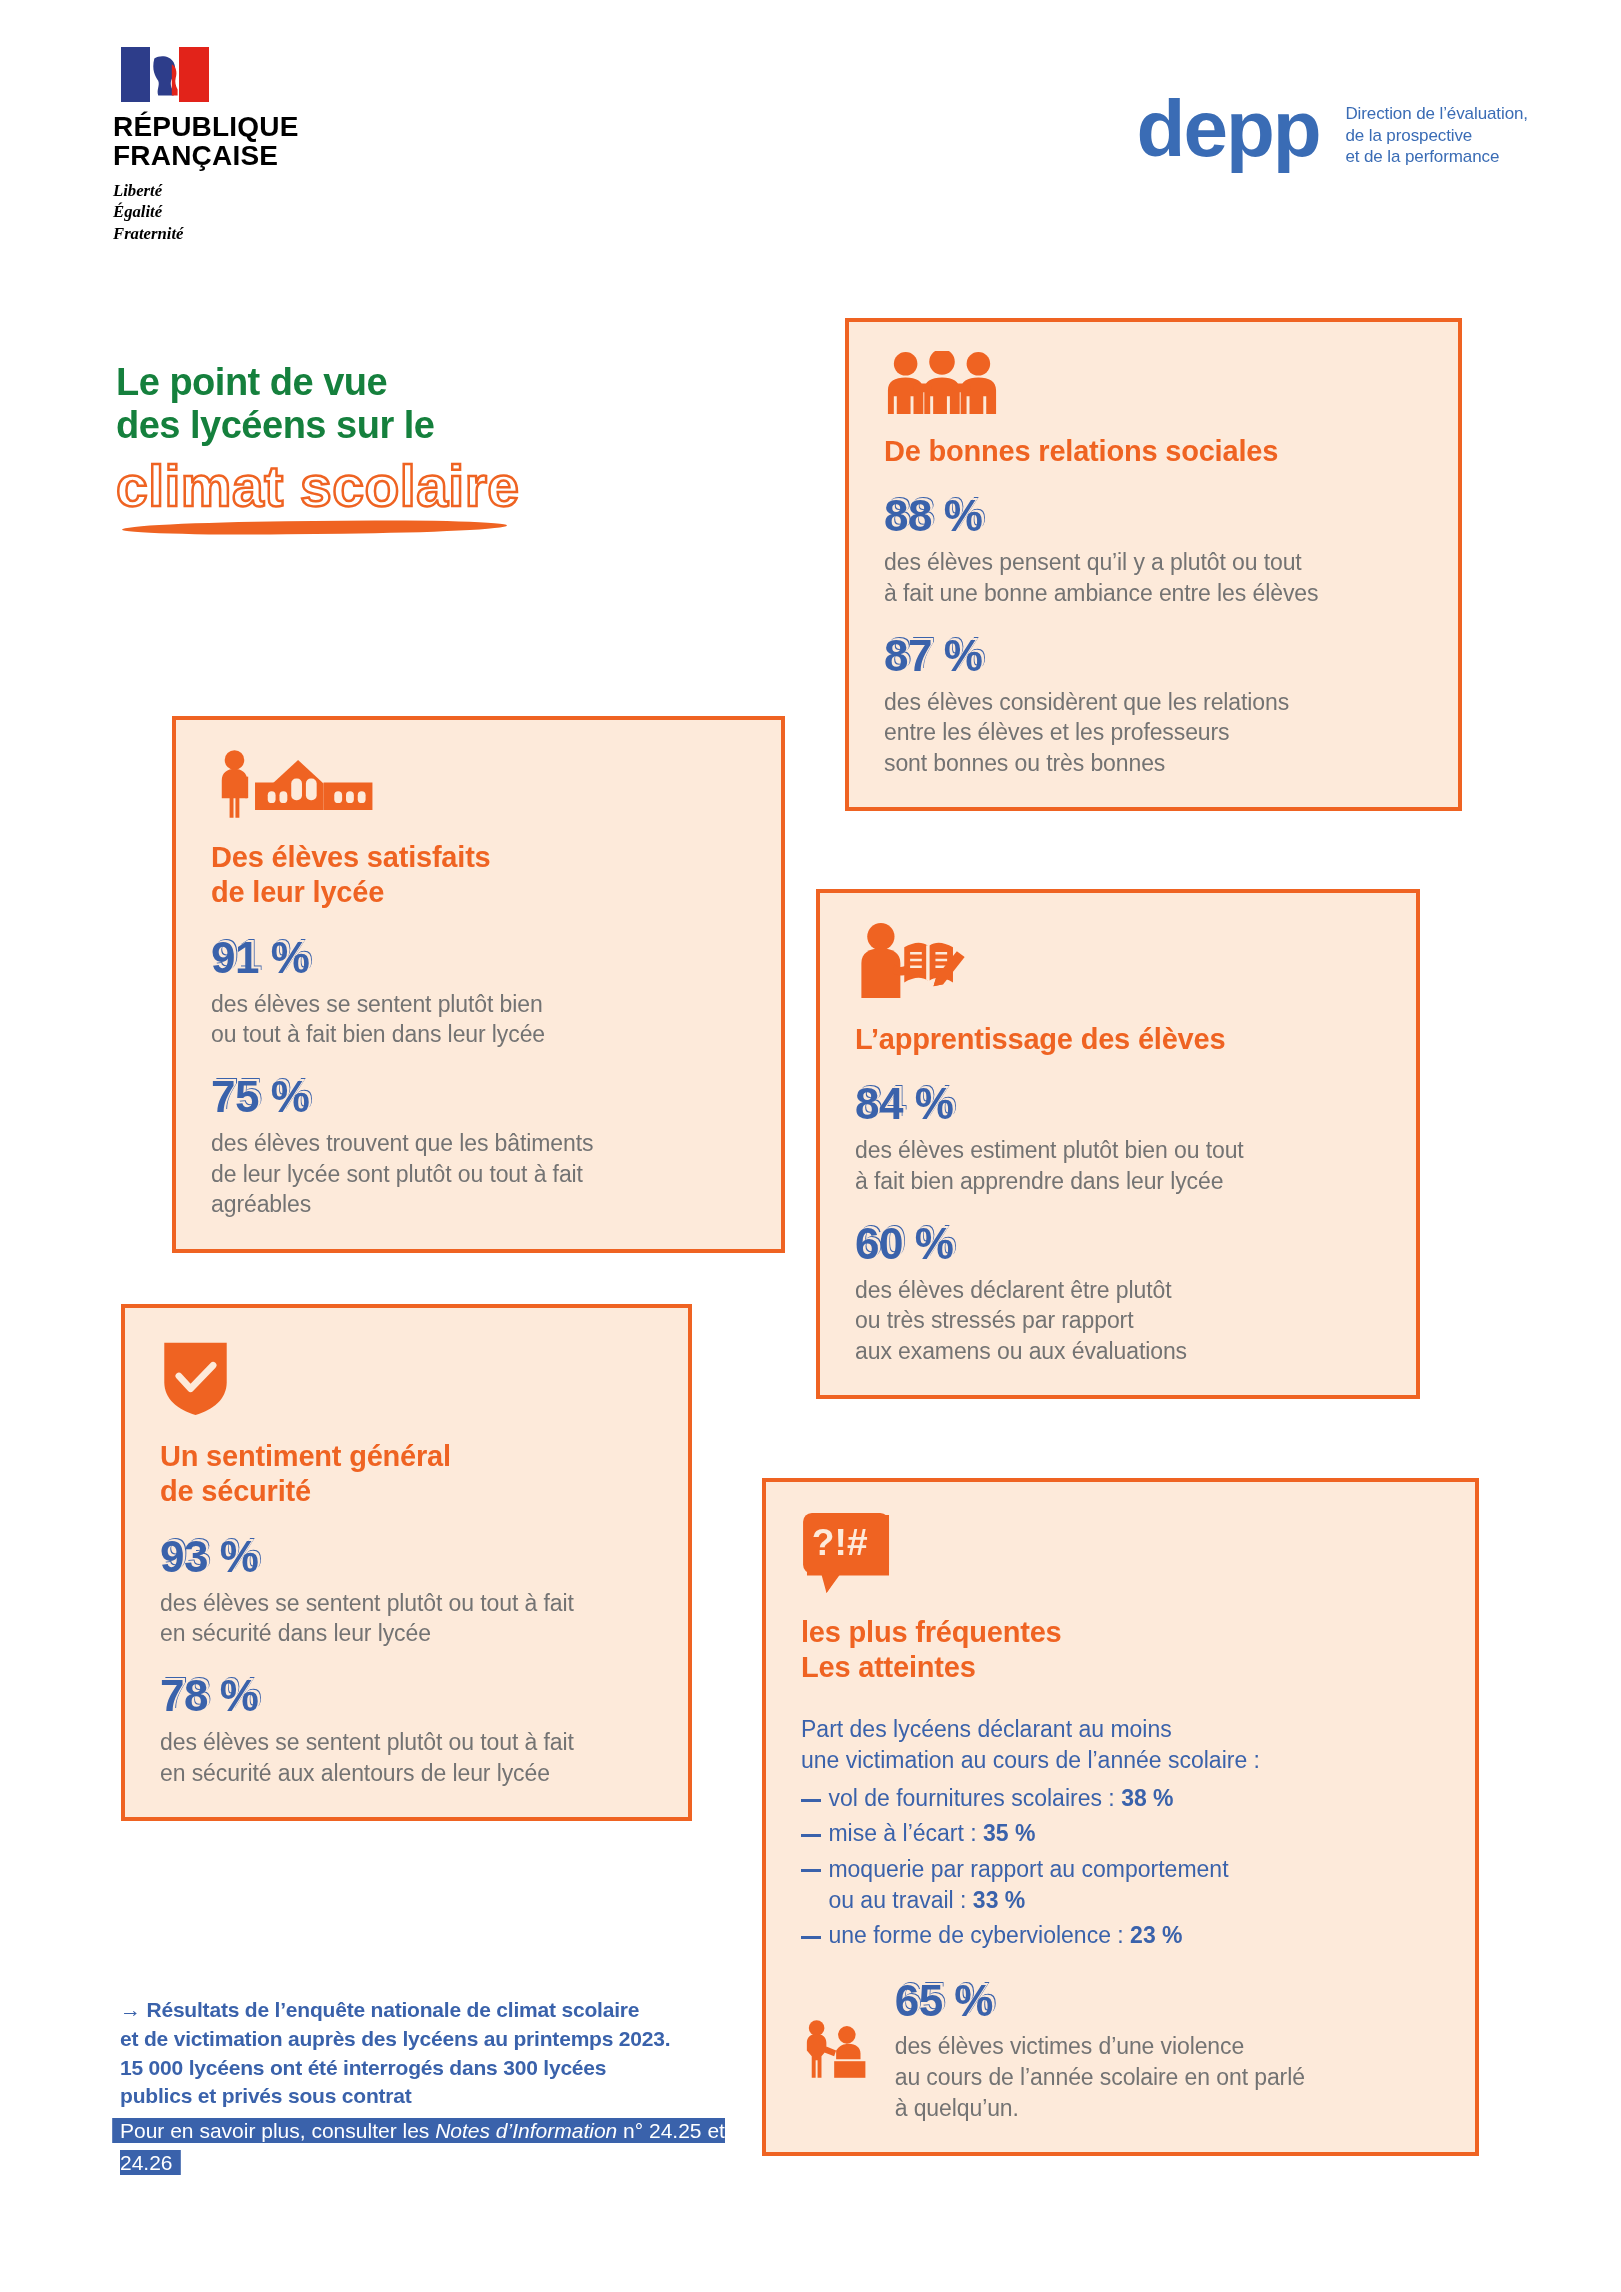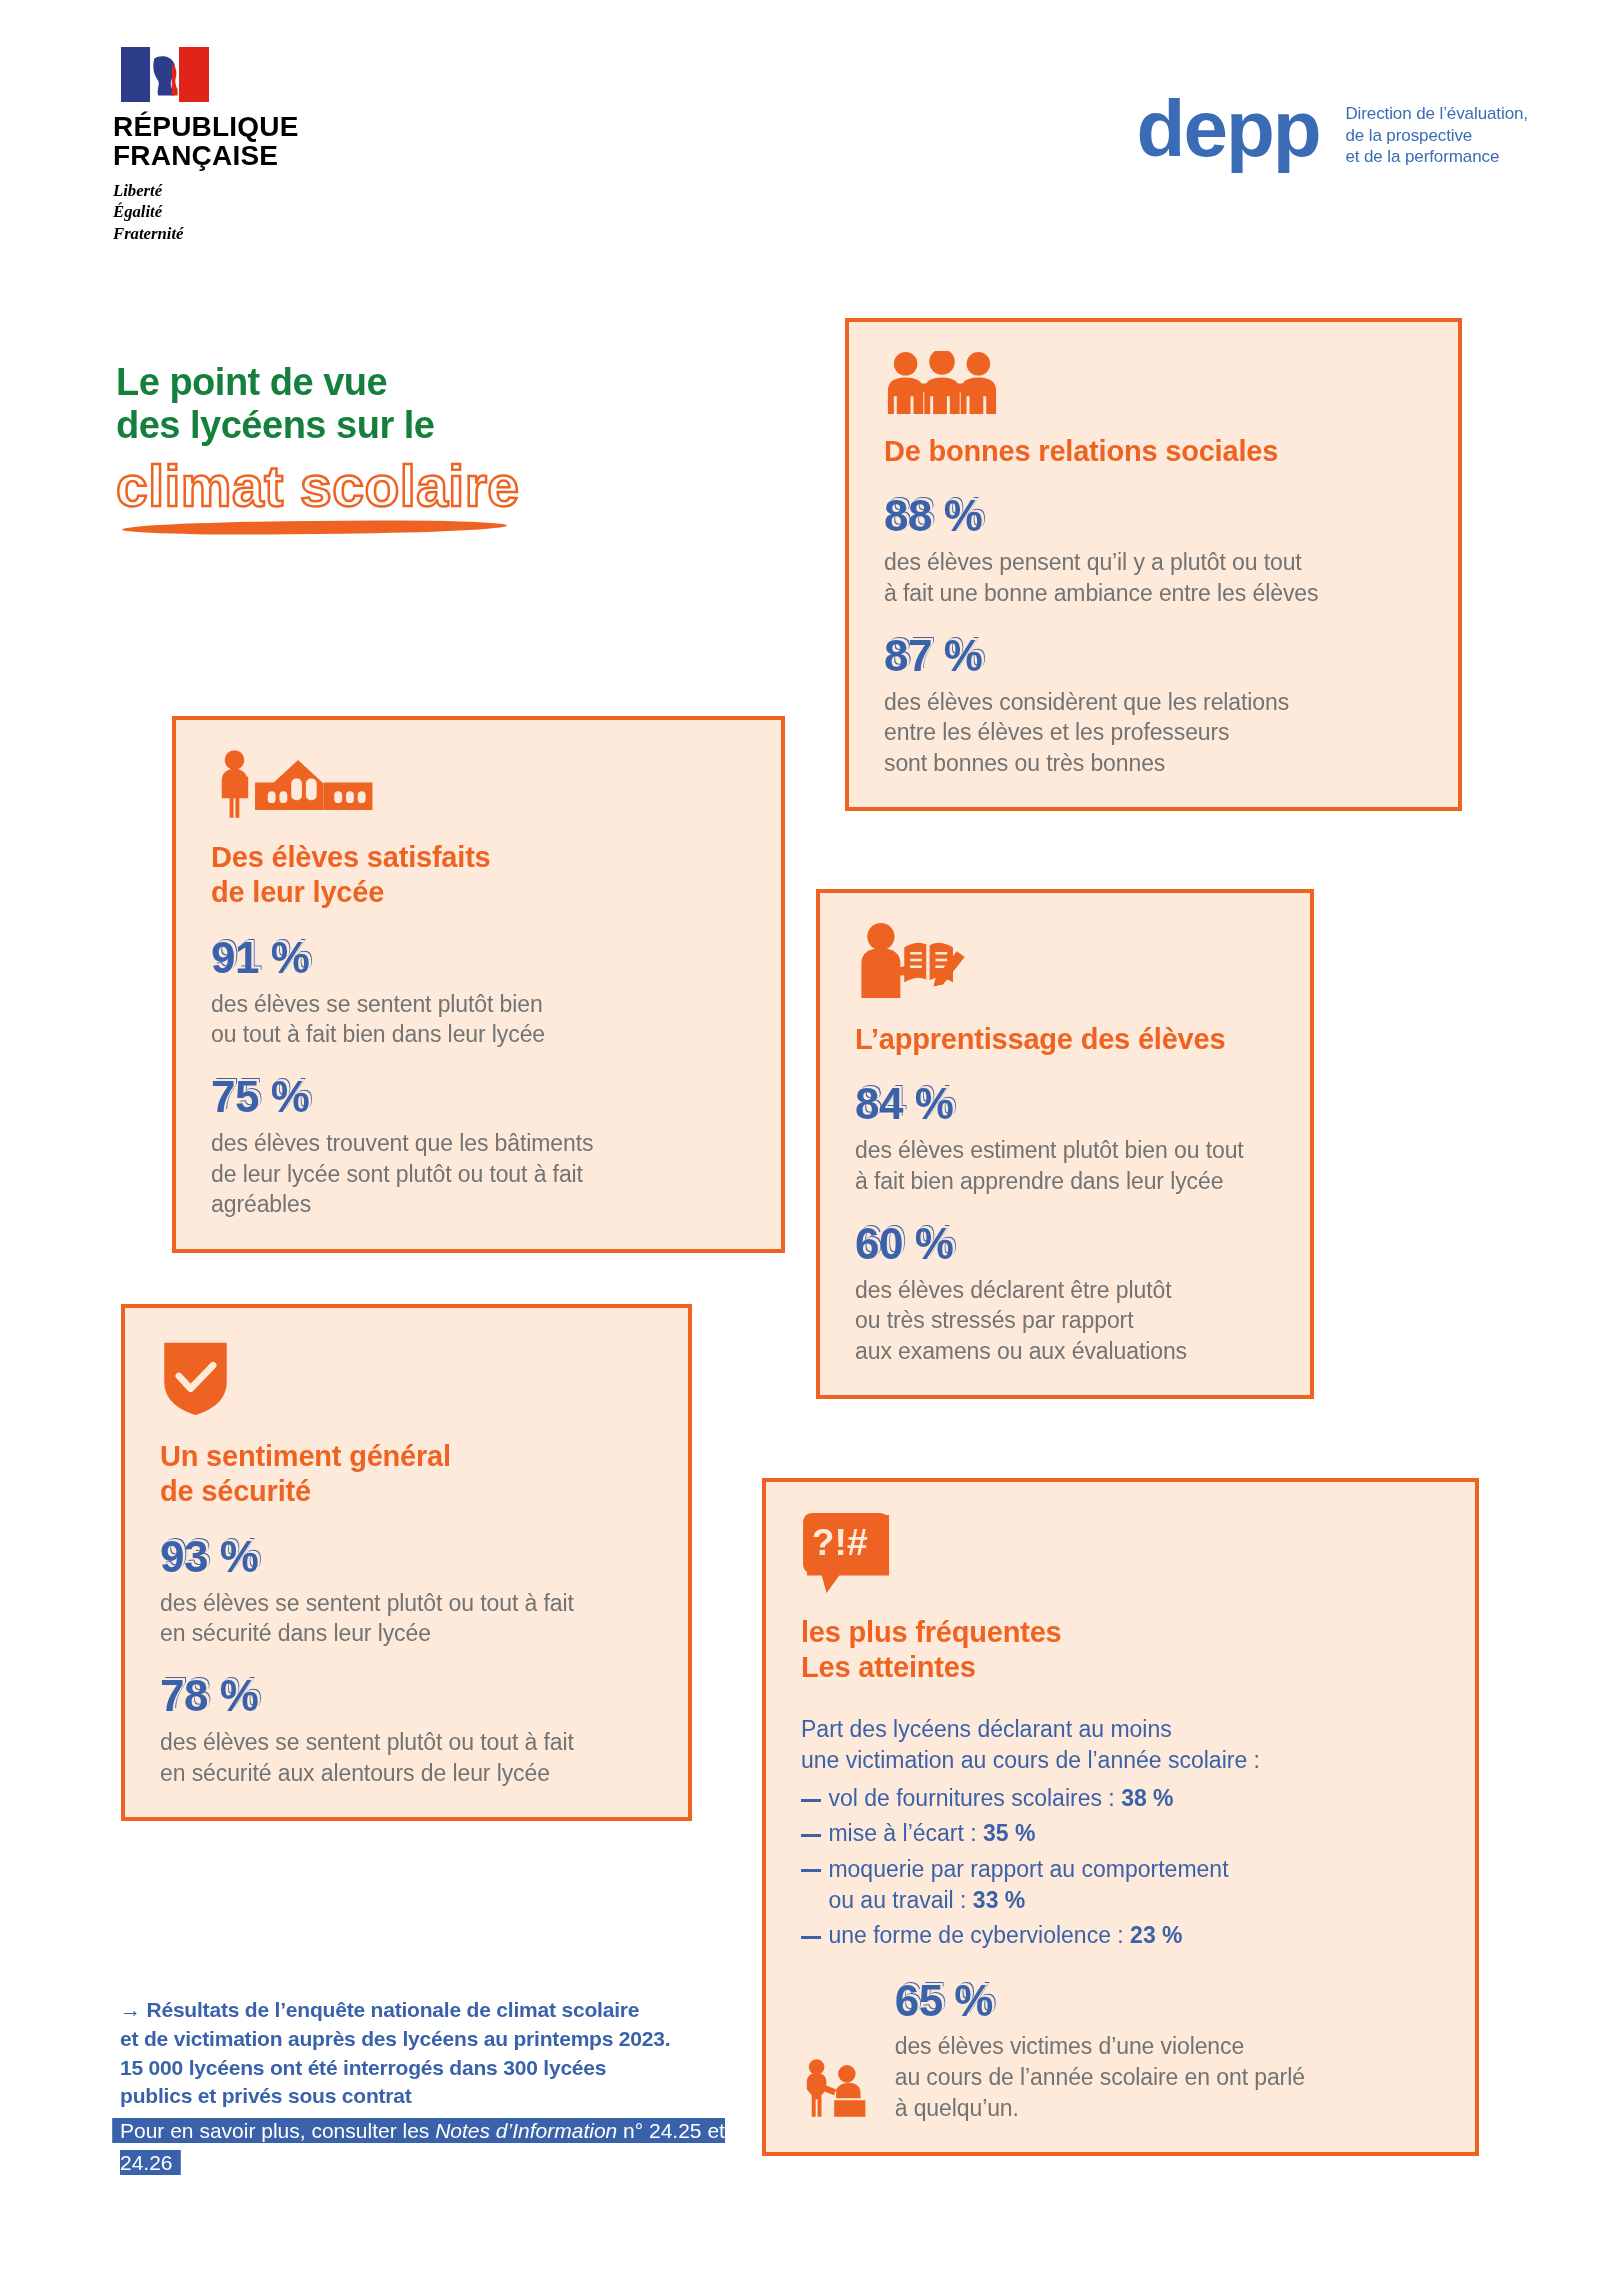--- a/index.html
+++ b/index.html
@@ -147,21 +147,21 @@
     line-height: 1.33;
     color: #737373;
     letter-spacing: -0.1px;
   }
 
   .card-icon { display: block; }
 
   
   #card-relations  { left: 845px;  top: 318px;  width: 617px; height: 257px; }
   #card-satisfaits { left: 172px;  top: 716px;  width: 613px; height: 140px; }
-  #card-apprent    { left: 816px;  top: 889px;  width: 498px; height: 159px; }
+  #card-apprent    { left: 816px;  top: 889px;  width: 604px; height: 159px; }
   #card-securite   { left: 121px;  top: 1304px; width: 571px; height: 157px; }
   #card-atteintes  { left: 762px;  top: 1478px; width: 717px; height: 183px; }
 
   
 
   
   .intro-text {
     margin-top: 29px;
     font-size: 23px;
     line-height: 1.33;
@@ -180,21 +180,21 @@
     flex: 0 0 auto;
     width: 19.6px;
     height: 2.9px;
     background: #3a62ab;
     margin: 15.7px 7.8px 0 0;
   }
   .atteinte-list b { font-weight: 700; }
 
   .stat-inline {
     display: flex;
-    align-items: flex-end;
+    align-items: center;
     margin-top: 27.4px;
   }
   .stat-inline .ic { flex: 0 0 auto; margin-right: 13.7px; margin-top: 2px; }
 
   
   .footer {
     position: absolute;
     left: 120px;
     top: 1996px;
     width: 627px;

